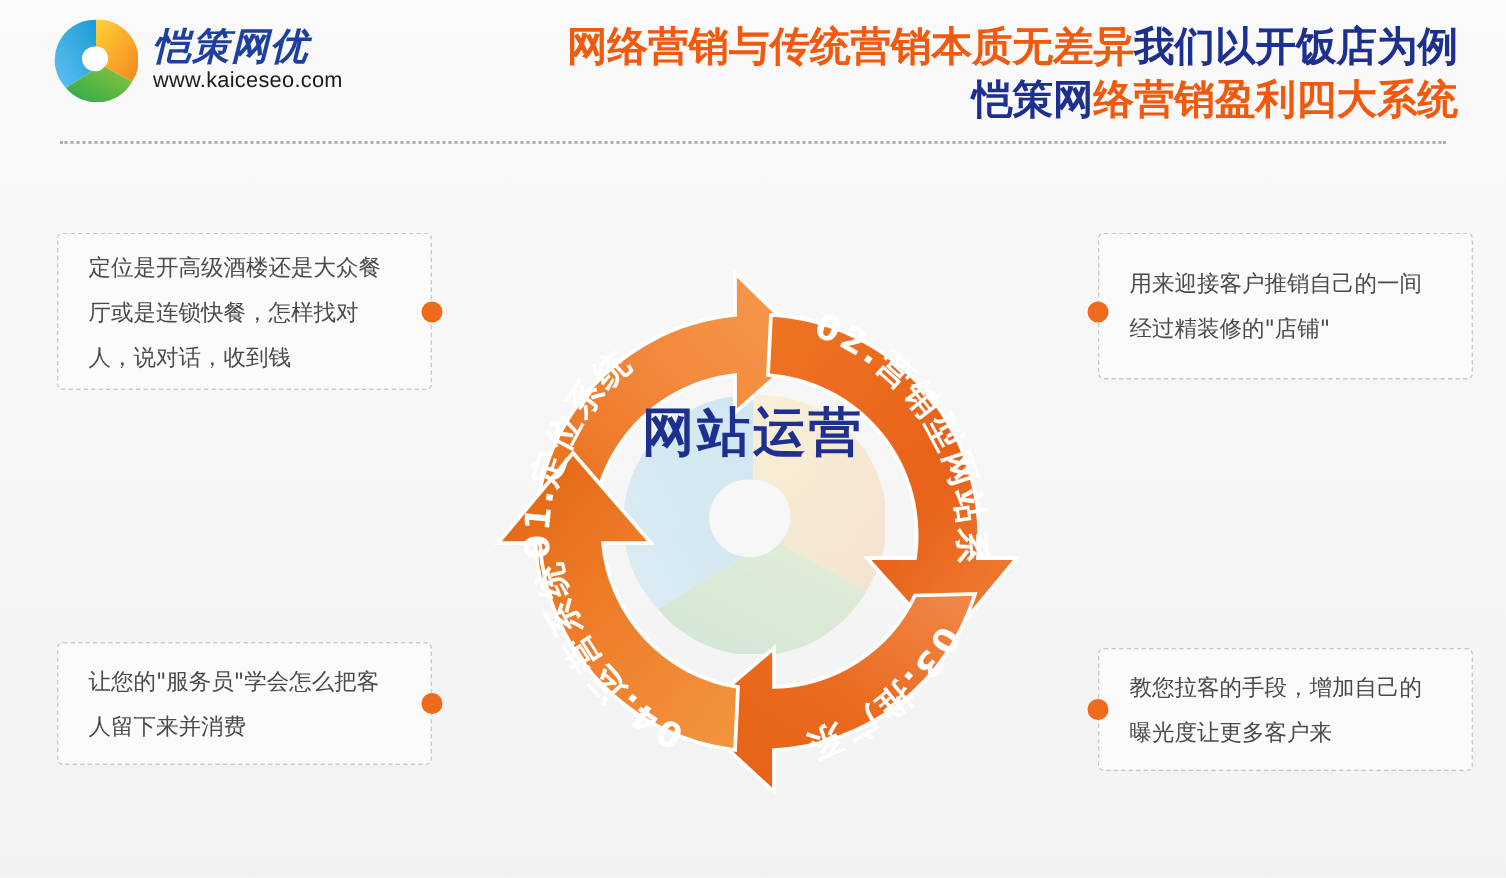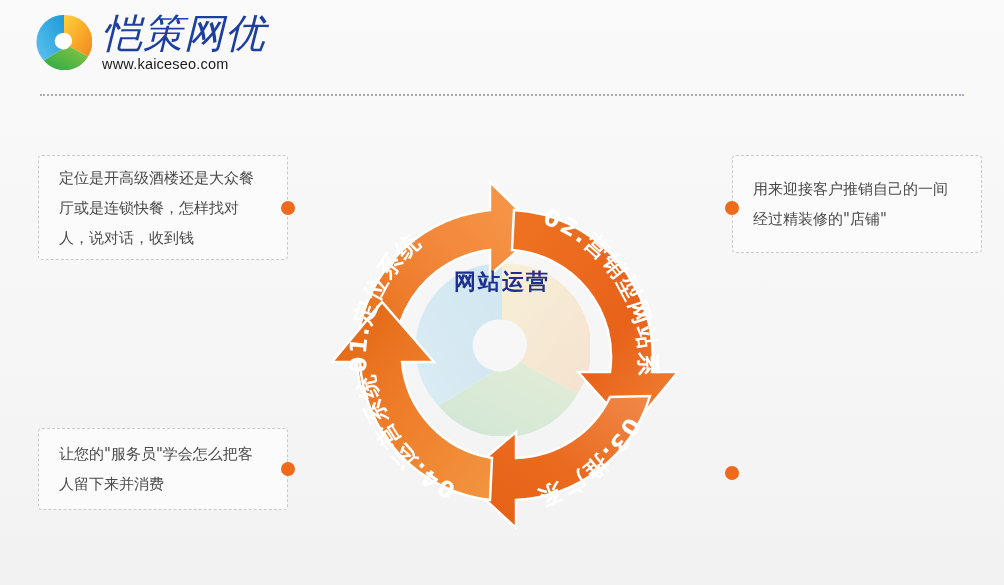--- a/index.html
+++ b/index.html
@@ -10,21 +10,21 @@
     overflow:hidden;position:relative;
   }
   #stage{position:absolute;inset:0;width:1004px;height:585px;
     background:linear-gradient(180deg,#fafafa 0%,#f6f6f6 55%,#f2f2f2 100%);}
 
   
   .header{position:absolute;left:0;top:0;width:1004px;height:95px;}
   .logo-wrap{position:absolute;left:36px;top:12px;display:flex;align-items:center;}
   .logo-mark{width:56px;height:56px;position:relative;flex:none;}
   .logo-text{margin-left:10px;display:flex;flex-direction:column;justify-content:center;}
-  .logo-cn{font-size:40px;font-weight:normal;font-style:italic;color:#1d3fa0;
+  .logo-cn{font-size:25px;font-weight:bold;font-style:italic;color:#1d3fa0;
     letter-spacing:1px;line-height:1.05;
     font-family:"DejaVu Sans","Liberation Sans",sans-serif;}
   .logo-url{font-size:14.5px;font-weight:normal;color:#1a1a1a;letter-spacing:.2px;margin-top:2px;}
 
   .headline{position:absolute;right:32px;top:14px;text-align:right;
     line-height:1.30;white-space:nowrap;}
   .hl-line{font-size:27px;font-weight:bold;
     font-family:"DejaVu Sans","Liberation Sans",sans-serif;}
   .hl-or{color:#f15a0e;}
   .hl-bl{color:#1d2f8f;}
@@ -32,21 +32,21 @@
   .divider{position:absolute;left:40px;top:94px;width:924px;height:0;
     border-top:2px dotted #8d8fa6;opacity:.75;}
 
   
   .diagram{position:absolute;left:262px;top:100px;width:480px;height:470px;}
   .ring-svg{position:absolute;left:0;top:0;}
 
   .watermark{position:absolute;left:152px;top:160px;width:176px;height:176px;opacity:.17;}
 
   .center-text{position:absolute;left:0;top:168px;width:480px;text-align:center;}
-  .ct-line1{font-size:22px;font-weight:bold;color:#1d2f8f;letter-spacing:2px;
+  .ct-line1{font-size:35px;font-weight:bold;color:#1d2f8f;letter-spacing:2px;
     font-family:"DejaVu Sans","Liberation Sans",sans-serif;line-height:1.25;}
   .ct-line2{font-size:34px;font-weight:bold;color:#f2691c;letter-spacing:2px;
     font-family:"DejaVu Sans","Liberation Sans",sans-serif;line-height:1.25;margin-top:2px;}
 
   
   .box{position:absolute;border:1px dashed #c9c9c9;border-radius:4px;
     background:#fbfbfb;box-sizing:border-box;
     display:flex;align-items:center;}
   .box p{margin:0;padding:0 20px;font-size:15px;color:#4a4a4a;line-height:2.0;
     font-family:"DejaVu Sans","Liberation Sans",sans-serif;}
@@ -93,20 +93,28 @@
           <path d="M14 83 A48 48 0 0 1 50 2 L50 34 A14 14 0 0 0 46 63 Z" fill="url(#lgC)"></path>
           <circle cx="50" cy="50" r="11" fill="#ffffff"></circle>
         </svg>
       </div>
       <div class="logo-text">
         <div class="logo-cn">恺策网优</div>
         <div class="logo-url">www.kaiceseo.com</div>
       </div>
     </div>
 
+    <div class="headline">
+      <div class="hl-line">
+        <span class="hl-or">网络营销与传统营销本质无差异</span><span class="hl-bl">我们以开饭店为例</span>
+      </div>
+      <div class="hl-line">
+        <span class="hl-bl">恺策网</span><span class="hl-or">络营销盈利四大系统</span>
+      </div>
+    </div>
 
     <div class="divider"></div>
   </div>
 
   <div class="diagram">
 
     <div class="watermark">
       <svg width="176" height="176" viewBox="0 0 100 100">
         <circle cx="50" cy="50" r="48" fill="#ffffff"></circle>
         <path d="M50 2 A48 48 0 0 1 93 76 L60 58 A14 14 0 0 0 50 34 Z" fill="url(#lgA)"></path>
@@ -196,20 +204,23 @@
   <div class="box box-tl">
     <p>定位是开高级酒楼还是大众餐厅或是连锁快餐，怎样找对人，说对话，收到钱</p>
   </div>
   <div class="dot dot-tl"></div>
 
   <div class="box box-tr">
     <p>用来迎接客户推销自己的一间经过精装修的"店铺"</p>
   </div>
   <div class="dot dot-tr"></div>
 
+  <div class="box box-br">
+    <p>教您拉客的手段，增加自己的曝光度让更多客户来</p>
+  </div>
   <div class="dot dot-br"></div>
 
   <div class="box box-bl">
     <p>让您的"服务员"学会怎么把客人留下来并消费</p>
   </div>
   <div class="dot dot-bl"></div>
 
 </div>
 
 </body></html>

